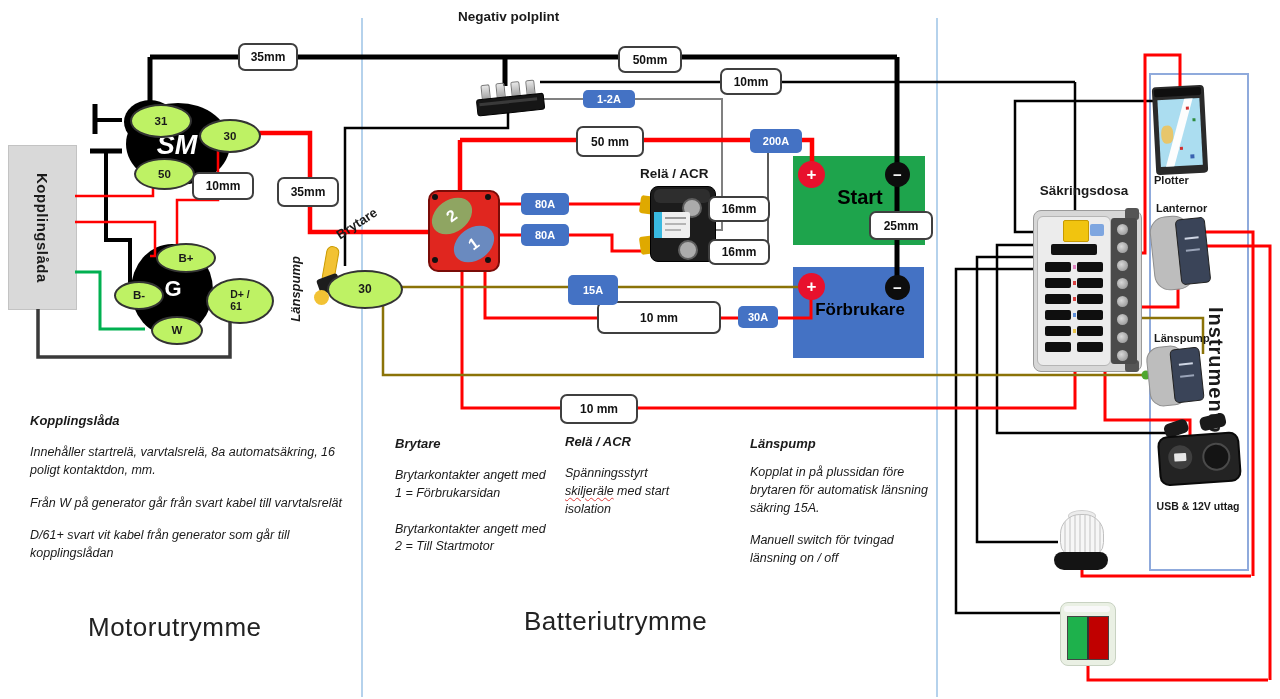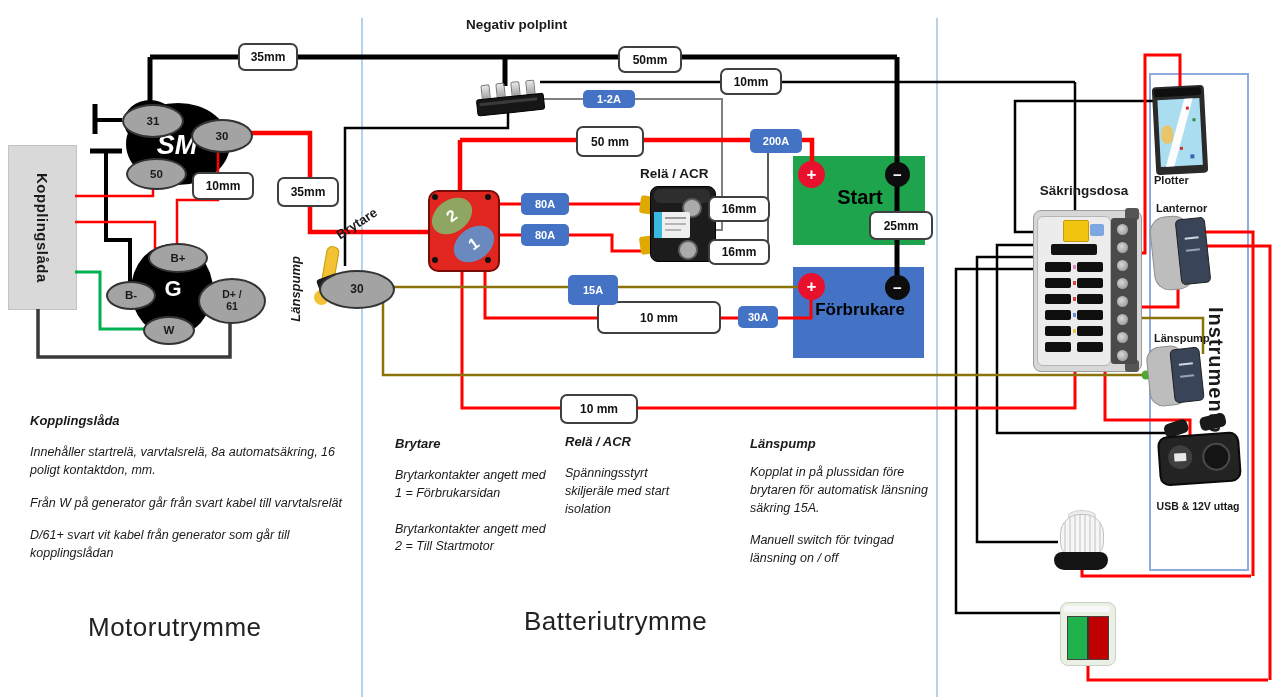--- a/index.html
+++ b/index.html
@@ -5,30 +5,30 @@
   html,body{margin:0;padding:0;background:#fff;}
   #stage{position:relative;width:1280px;height:699px;background:#fff;overflow:hidden;
          font-family:"Liberation Sans",sans-serif;color:#1a1a1a;}
   .abs{position:absolute;}
   .wlabel{position:absolute;background:#fff;border:2px solid #3f3f3f;border-radius:7px;
           display:flex;align-items:center;justify-content:center;
           font-weight:bold;font-size:12px;color:#111;z-index:30;}
   .pill{position:absolute;background:#4472C4;border-radius:5px;color:#fff;
         display:flex;align-items:center;justify-content:center;
         font-weight:bold;font-size:11px;z-index:30;}
-  .oval{position:absolute;background:#a3a3a3;border:2px solid #333;border-radius:50%;
+  .oval{position:absolute;background:#bef264;border:2px solid #333;border-radius:50%;
         display:flex;align-items:center;justify-content:center;
-        font-weight:bold;font-size:11.5px;z-index:25;text-align:center;line-height:1.1;}
+        font-weight:bold;font-size:11.5px;z-index:25;line-height:1.1;margin-left:8px;}
   .complabel{position:absolute;font-weight:bold;font-size:13.5px;z-index:22;}
   .smalllabel{position:absolute;font-weight:bold;font-size:11px;z-index:22;}
   .sect{position:absolute;font-size:26px;color:#222;z-index:22;letter-spacing:.5px;}
   .notes{position:absolute;z-index:22;font-style:italic;}
   .notes h4{margin:0 0 16px 0;font-size:13px;font-weight:bold;}
   .notes p{margin:0 0 15px 0;font-size:12.5px;line-height:1.42;}
-  .wavy{text-decoration-style:wavy;
+  .wavy{text-decoration:underline;text-decoration-style:wavy;
         text-decoration-color:#e03a3a;text-decoration-thickness:1px;text-underline-offset:2px;}
   .term{position:absolute;border-radius:50%;color:#fff;display:flex;align-items:center;
         justify-content:center;font-weight:bold;z-index:35;}
   .vtl span{writing-mode:vertical-rl;transform:rotate(180deg);}
   .vtr span{writing-mode:vertical-rl;}
 </style>
 </head>
 <body>
 
 <div id="stage">
@@ -204,21 +204,21 @@
   </div>
 
   <div class="abs" style="left:476px;top:82px;width:70px;height:34px;transform:rotate(-6deg);z-index:20;">
     <div class="abs" style="left:6px;top:0;width:7px;height:15px;background:linear-gradient(#e8e8e8,#999);border:1px solid #777;border-radius:2px;"></div>
     <div class="abs" style="left:21px;top:0;width:7px;height:15px;background:linear-gradient(#e8e8e8,#999);border:1px solid #777;border-radius:2px;"></div>
     <div class="abs" style="left:36px;top:0;width:7px;height:15px;background:linear-gradient(#e8e8e8,#999);border:1px solid #777;border-radius:2px;"></div>
     <div class="abs" style="left:51px;top:0;width:7px;height:15px;background:linear-gradient(#e8e8e8,#999);border:1px solid #777;border-radius:2px;"></div>
     <div class="abs" style="left:0;top:14px;width:66px;height:15px;background:#161616;border:1px solid #000;border-radius:3px;"></div>
     <div class="abs" style="left:3px;top:18px;width:58px;height:3px;background:#3a3a3a;"></div>
   </div>
-  <div class="complabel" style="left:458px;top:17px;margin-left:8px;"><span>Negativ polplint</span></div>
+  <div class="complabel" style="left:458px;top:9px;"><span>Negativ polplint</span></div>
 
   <div class="abs" style="left:428px;top:190px;width:68px;height:78px;z-index:24;">
     <div class="abs" style="left:0;top:0;width:68px;height:78px;background:#E0261F;border:2px solid #7a0c08;border-radius:10px;"></div>
     <div class="abs" style="left:4px;top:4px;width:6px;height:6px;background:#111;border-radius:50%;"></div>
     <div class="abs" style="left:57px;top:4px;width:6px;height:6px;background:#111;border-radius:50%;"></div>
     <div class="abs" style="left:4px;top:67px;width:6px;height:6px;background:#111;border-radius:50%;"></div>
     <div class="abs" style="left:57px;top:67px;width:6px;height:6px;background:#111;border-radius:50%;"></div>
     <div class="abs" style="left:2px;top:10px;width:44px;height:32px;background:rgba(136,176,104,.92);border-radius:50%;transform:rotate(-36deg);
                 display:flex;align-items:center;justify-content:center;">
       <span style="color:#fff;font-weight:bold;font-size:16px;">2</span>

